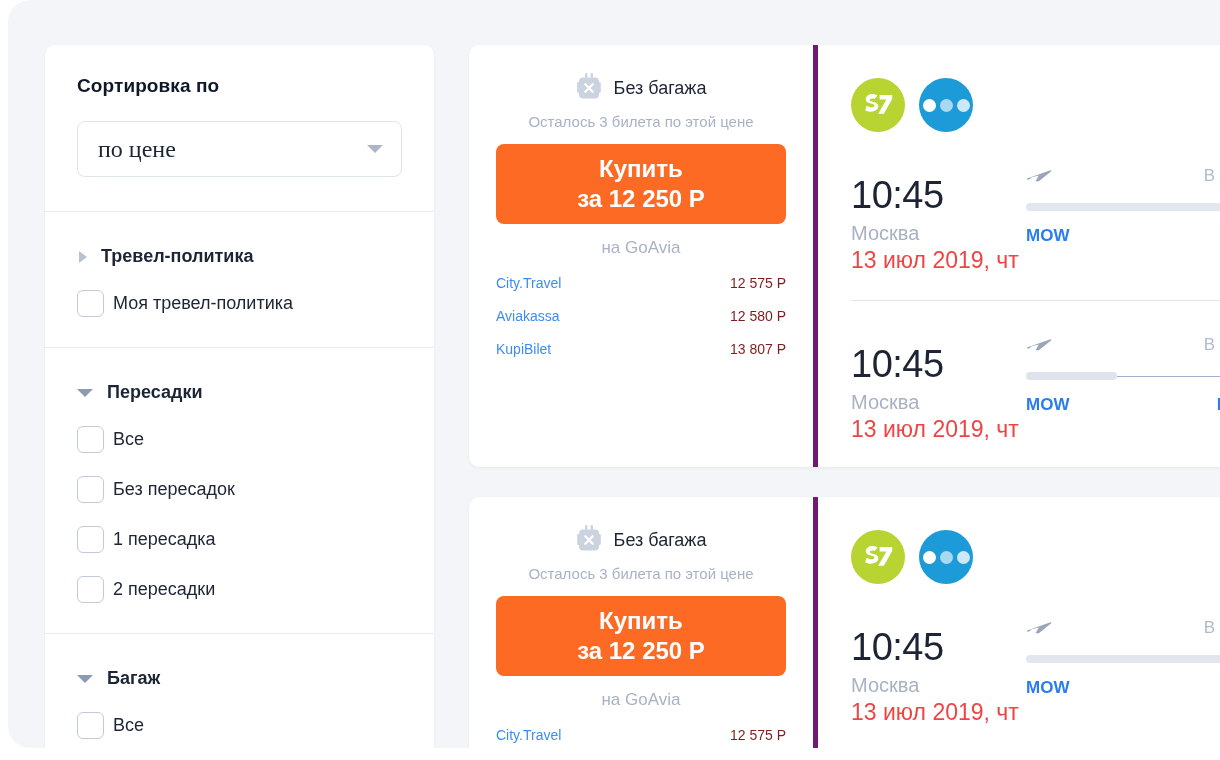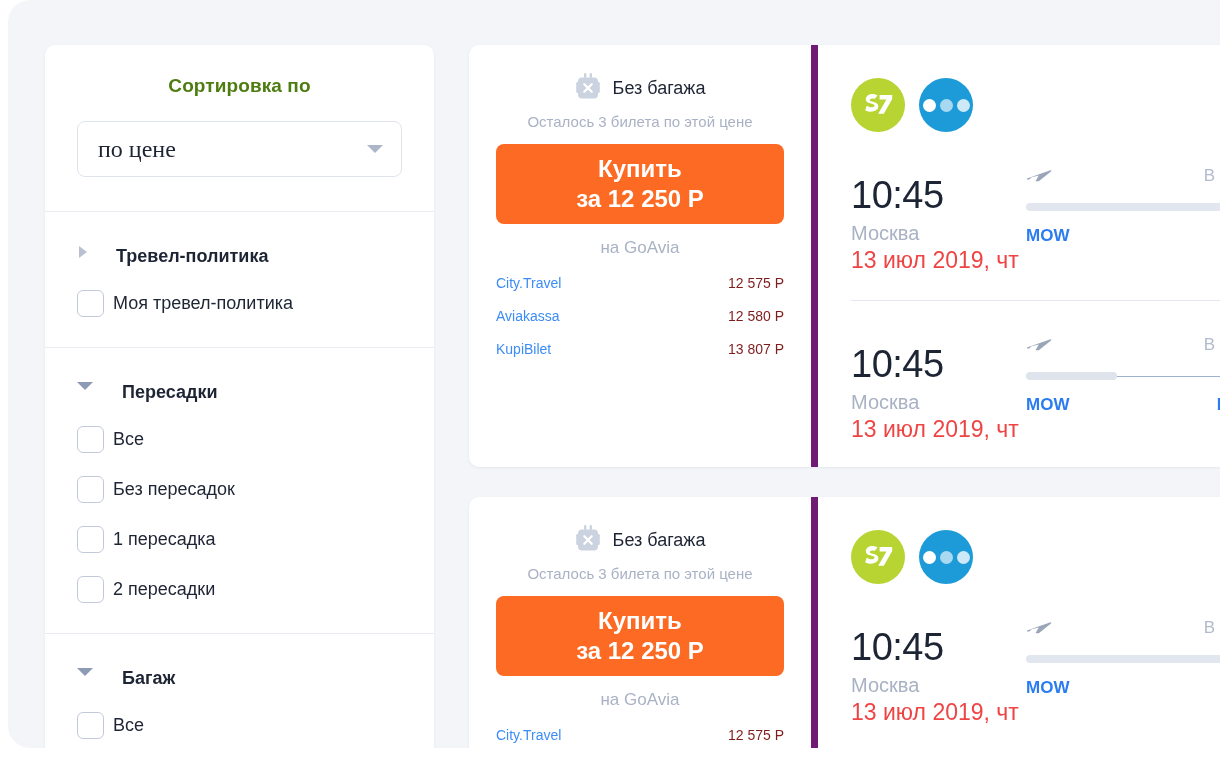--- a/index.html
+++ b/index.html
@@ -26,23 +26,22 @@
     position: absolute;
     left: 37px; top: 45px;
     width: 389px; height: 760px;
     background: #ffffff;
     border-radius: 10px;
     box-shadow: 0 1px 3px rgba(40,50,80,.07);
   }
   .sb-divider { height: 1px; background: #e9ebf1; margin: 0; }
 
   .sb-title {
-    font-size: 19px; font-weight: bold; color: #4d7c0f;
+    font-size: 19px; font-weight: bold; color: #0f172a;
     letter-spacing: .1px;
-    text-align: center;
   }
   .sort-block { padding: 30px 32px 34px 32px; }
   .select-box {
     margin-top: 24px;
     height: 56px;
     border: 1px solid #dfe3ec;
     border-radius: 8px;
     display: flex; align-items: center;
     padding: 0 18px 0 20px;
     background: #fff;
@@ -51,21 +50,21 @@
   .select-value { font-size: 24px; color: #1d2433; flex: 1; font-family: Liberation Serif, serif; }
   .caret-down {
     width: 0; height: 0;
     border-left: 8px solid transparent;
     border-right: 8px solid transparent;
     border-top: 8px solid #adb6c9;
   }
 
   .group { padding: 34px 32px 30px 32px; }
   .group-head {
-    display: flex; gap: 29px;
+    display: flex; align-items: center; gap: 14px;
     cursor: pointer;
   }
   .tri-right {
     width: 0; height: 0; margin-left: 2px;
     border-top: 6px solid transparent;
     border-bottom: 6px solid transparent;
     border-left: 8px solid #b9c1d1;
   }
   .tri-down {
     width: 0; height: 0;
@@ -95,21 +94,21 @@
     border-radius: 10px;
     box-shadow: 0 1px 3px rgba(40,50,80,.07);
     display: flex;
     overflow: hidden;
   }
   #ticket-0 { top: 45px; height: 422px; }
   #ticket-1 { top: 497px; height: 422px; }
 
   .buy-pane {
     width: 349px; flex: 0 0 349px;
-    border-right: 7px solid #701a75;
+    border-right: 5px solid #701a75;
     padding: 28px 27px 0 27px;
     text-align: center;
   }
   .bag-row {
     display: flex; align-items: center; justify-content: center; gap: 12px;
   }
   .bag-icon { width: 26px; height: 30px; display:block; }
   .bag-text { font-size: 18px; color: #1d2433; }
   .seats-left {
     margin-top: 10px;

